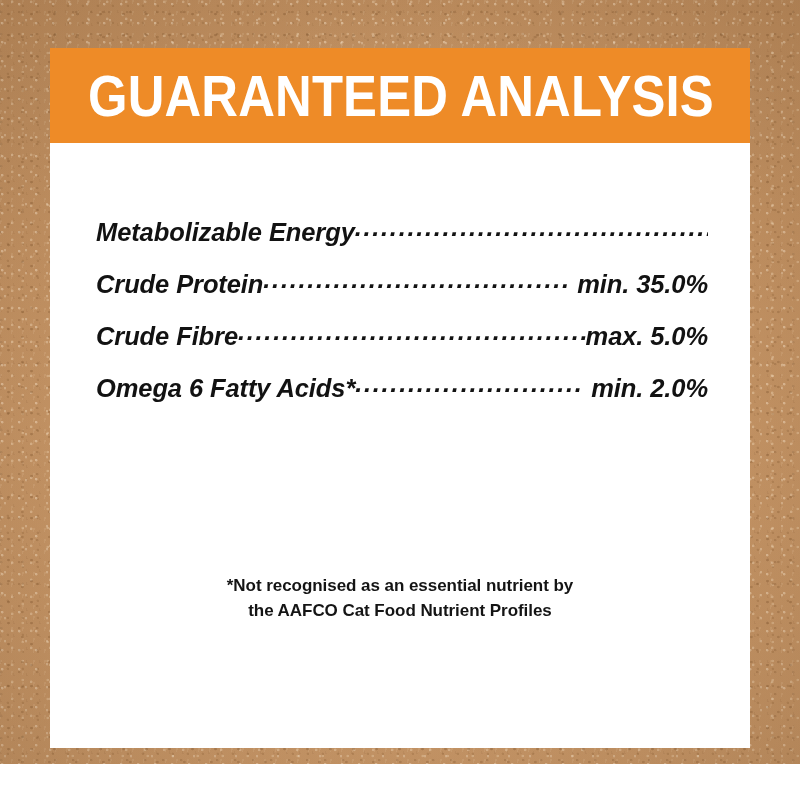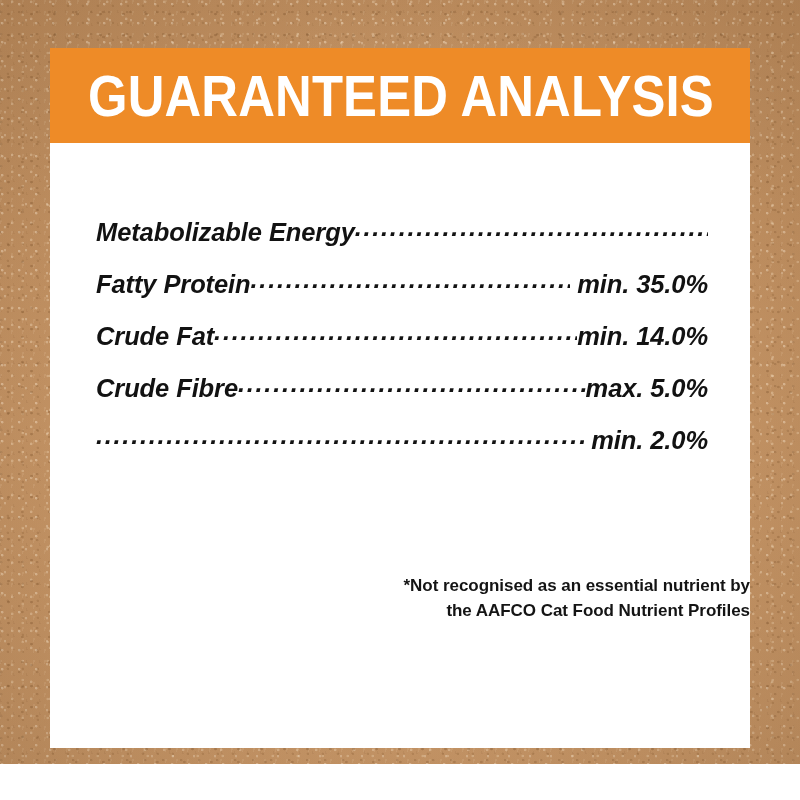--- a/index.html
+++ b/index.html
@@ -133,21 +133,21 @@
     text-align: right;
   }
   .row-value.gap { padding-left: 7px; }
 
   
   #footnote {
     position: absolute;
     left: 0;
     top: 525px;
     width: 700px;
-    text-align: right;
+    text-align: center;
     color: #141414;
     font-size: 17px;
     font-weight: bold;
     line-height: 1.48;
     letter-spacing: -0.05px;
   }
   #footnote .fn-line { display: block; }
 </style>
 </head>
 <body>
@@ -162,35 +162,31 @@
     <div id="header-band">
       <div id="header-title" style="transform: translateY(-50%) scaleX(0.8755);">GUARANTEED ANALYSIS</div>
     </div>
 
     <div id="analysis-list">
         <div class="analysis-row">
           <span class="row-label">Metabolizable Energy</span>
           <span class="row-leader"></span>
         </div>
         <div class="analysis-row">
-          <span class="row-label">Fatty Protein</span>
+          <span class="row-label">Crude Protein</span>
           <span class="row-leader"></span>
           <span class="row-value gap">min. 35.0%</span>
-        </div>
-        <div class="analysis-row">
-          <span class="row-label">Crude Fat</span>
-          <span class="row-leader"></span>
-          <span class="row-value">min. 14.0%</span>
         </div>
         <div class="analysis-row">
           <span class="row-label">Crude Fibre</span>
           <span class="row-leader pad-left"></span>
           <span class="row-value">max. 5.0%</span>
         </div>
         <div class="analysis-row">
+          <span class="row-label">Omega 6 Fatty Acids*</span>
           <span class="row-leader"></span>
           <span class="row-value gap">min. 2.0%</span>
         </div>
       </div>
 
     <div id="footnote">
       <span class="fn-line">*Not recognised as an essential nutrient by</span>
       <span class="fn-line">the AAFCO Cat Food Nutrient Profiles</span>
     </div>
 

